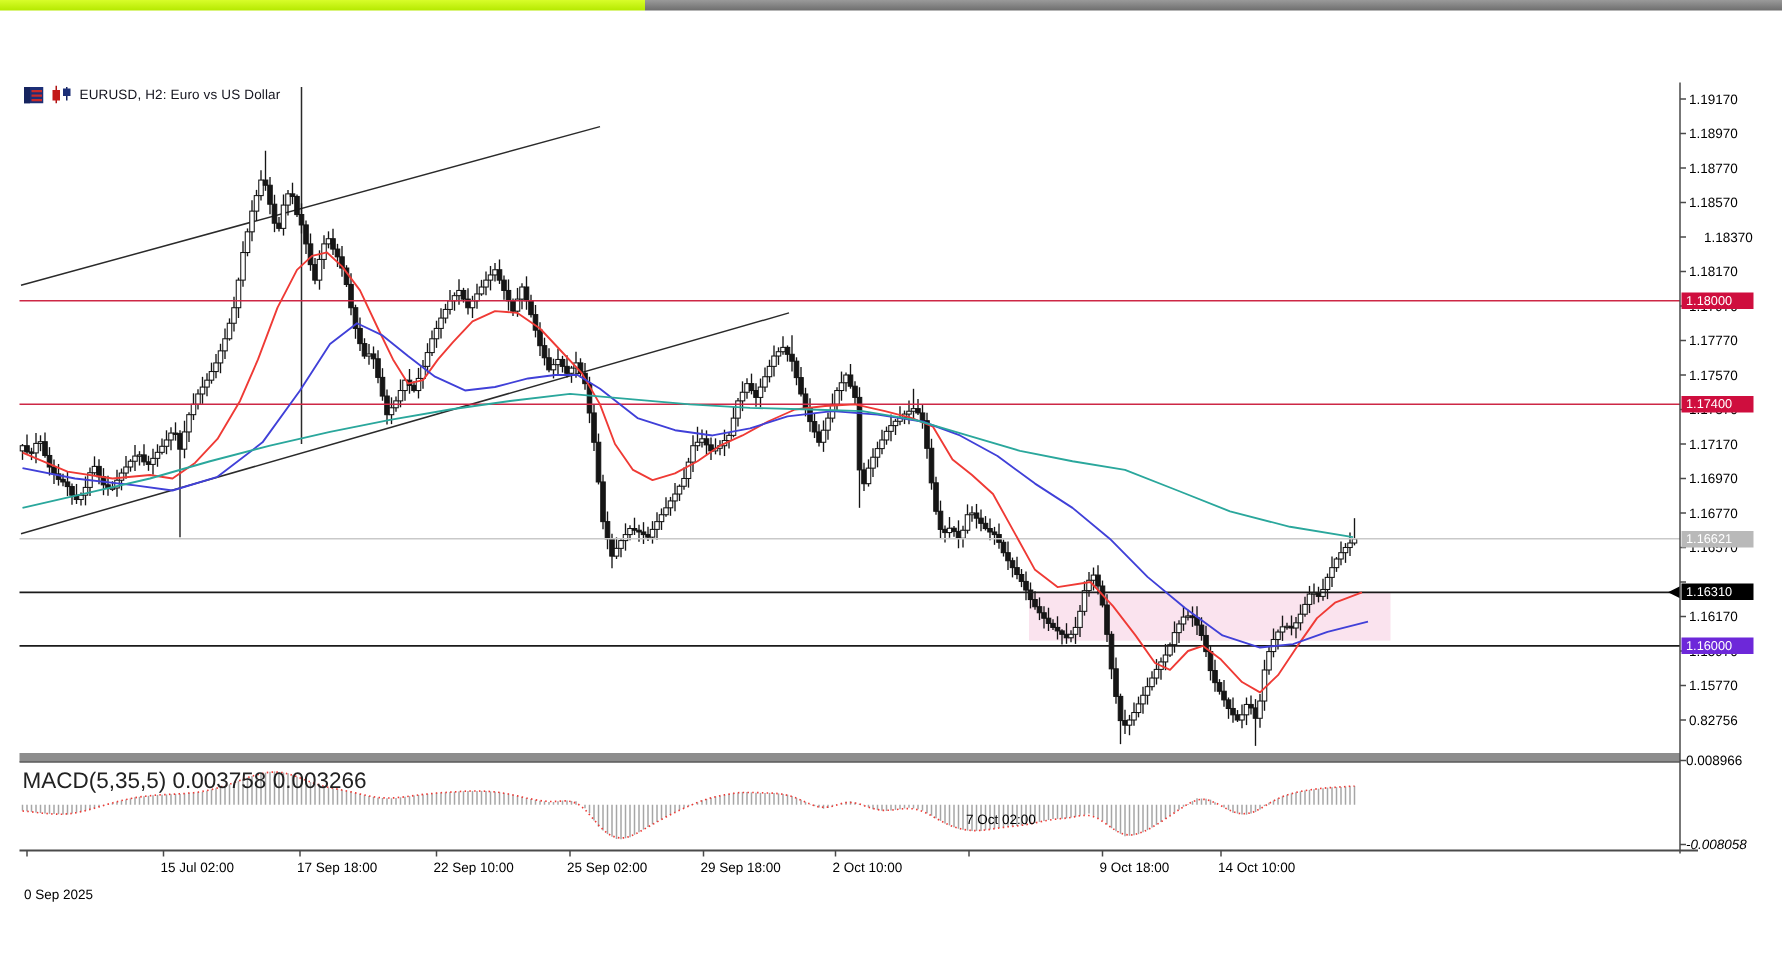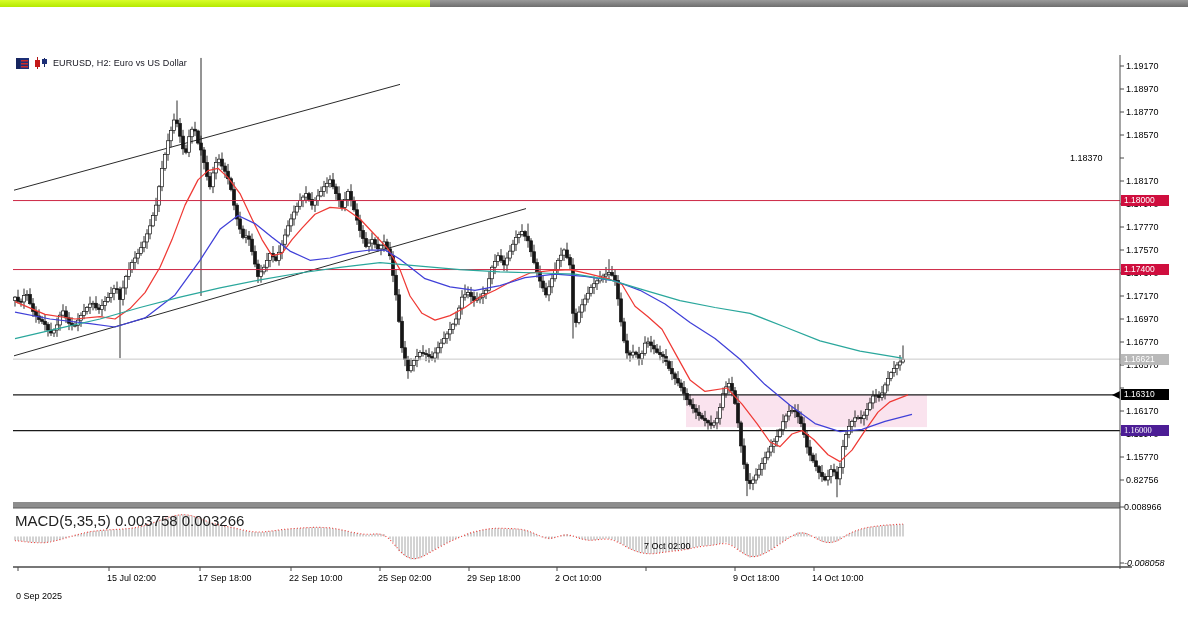--- a/index.html
+++ b/index.html
@@ -1001,21 +1001,21 @@
     <span class="txt">EURUSD, H2:  Euro vs US Dollar</span>
   </div>
 
   <div id="indicator-label">MACD(5,35,5) 0.003758 0.003266</div>
 
   <div id="price-axis">
       <div class="axis-label" style="left: 1126px; top: 61px;">1.19170</div>
       <div class="axis-label" style="left: 1126px; top: 84px;">1.18970</div>
       <div class="axis-label" style="left: 1126px; top: 107px; text-align: right;">1.18770</div>
       <div class="axis-label" style="left: 1126px; top: 130px;">1.18570</div>
-      <div class="axis-label" style="left: 1070px; top: 153px;">1.18370</div>
+      <div class="axis-label" style="left: 1136px; top: 153px;">1.18370</div>
       <div class="axis-label" style="left: 1126px; top: 176px;">1.18170</div>
       <div class="axis-label" style="left: 1126px; top: 199px;">1.17970</div>
       <div class="axis-label" style="left: 1126px; top: 222px;">1.17770</div>
       <div class="axis-label" style="left: 1126px; top: 245px;">1.17570</div>
       <div class="axis-label" style="left: 1126px; top: 268px;">1.17370</div>
       <div class="axis-label" style="left: 1126px; top: 291px;">1.17170</div>
       <div class="axis-label" style="left: 1126px; top: 314px;">1.16970</div>
       <div class="axis-label" style="left: 1126px; top: 337px;">1.16770</div>
       <div class="axis-label" style="left: 1126px; top: 360px;">1.16570</div>
       <div class="axis-label" style="left: 1172px; top: 383px; margin-left: 40px;">1.16370</div>
@@ -1036,15 +1036,15 @@
       <div class="axis-label" style="left: 555px; top: 573px;">2 Oct 10:00</div>
       <div class="axis-label" style="left: 644px; top: 541px;">7 Oct 02:00</div>
       <div class="axis-label" style="left: 733px; top: 573px;">9 Oct 18:00</div>
       <div class="axis-label" style="left: 812px; top: 573px;">14 Oct 10:00</div>
     </div>
   <div id="price-boxes">
       <div class="price-box" style="background: rgb(207, 14, 62); color: rgb(255, 255, 255); top: 195.05px;">1.18000</div>
       <div class="price-box" style="background: rgb(207, 14, 62); color: rgb(255, 255, 255); top: 264.05px;">1.17400</div>
       <div class="price-box" style="background: rgb(185, 185, 185); color: rgb(255, 255, 255); top: 353.635px;">1.16621</div>
       <div class="price-box" style="background: rgb(0, 0, 0); color: rgb(255, 255, 255); top: 389.4px;">1.16310</div>
-      <div class="price-box" style="background: #4c1d95; color: rgb(255, 255, 255); top: 425.05px; font-family: Liberation Serif, serif;">1.16000</div>
+      <div class="price-box" style="background: #6d28d9; color: rgb(255, 255, 255); top: 425.05px;">1.16000</div>
     </div>
 </div>
 
 </body></html>

